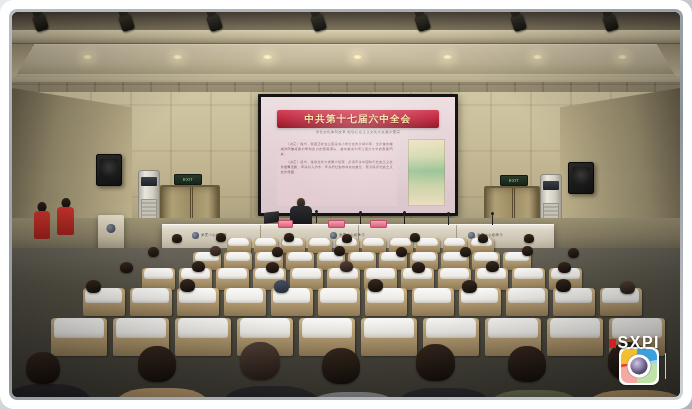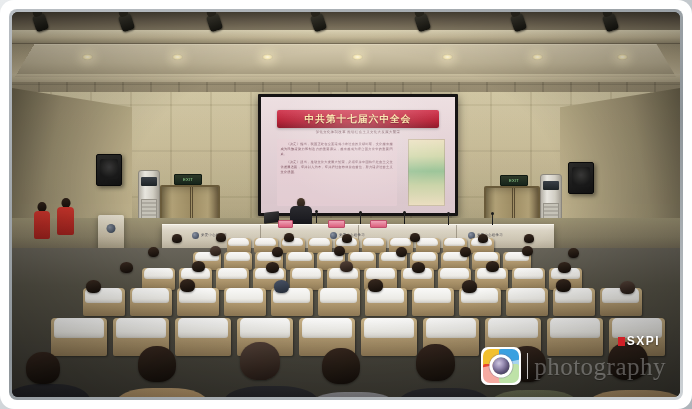--- a/index.html
+++ b/index.html
@@ -344,21 +344,21 @@
     font-size:25px;line-height:1;color:rgba(255,255,255,.30);
     text-shadow:0 1px 1px rgba(0,0,0,.25);
     letter-spacing:.5px;font-family:"Liberation Serif",serif;
   }
   .wm-brand{
     position:absolute;right:6px;top:-13px;
     display:flex;align-items:center;gap:2px;
   }
   .wm-brand .sq{width:7px;height:9px;background:#cf2027;}
   .wm-brand .nm{
-    font-size:12px;font-weight:bold;color:#ffffff;letter-spacing:1.5px;
+    font-size:16px;font-weight:bold;color:#ffffff;letter-spacing:1.5px;
     text-shadow:0 1px 2px rgba(0,0,0,.55);
   }
 </style>
 </head>
 <body>
 
 <div id="photo-frame">
   <div id="mat"></div>
   <div id="bevel"></div>
 
@@ -720,20 +720,19 @@
     <div class="watermark">
       <div class="cam-icon">
         <span class="q q1"></span>
         <span class="q q2"></span>
         <span class="q q3"></span>
         <span class="q q4"></span>
         <span class="sheen"></span>
         <span class="lens"></span>
       </div>
       <div class="wm-divider"></div>
-      <div class="wm-word">photography</div>
       <div class="wm-brand">
         <span class="sq"></span>
         <span class="nm">SXPI</span>
       </div>
     </div>
   </div>
 </div>
 
 </body></html>

